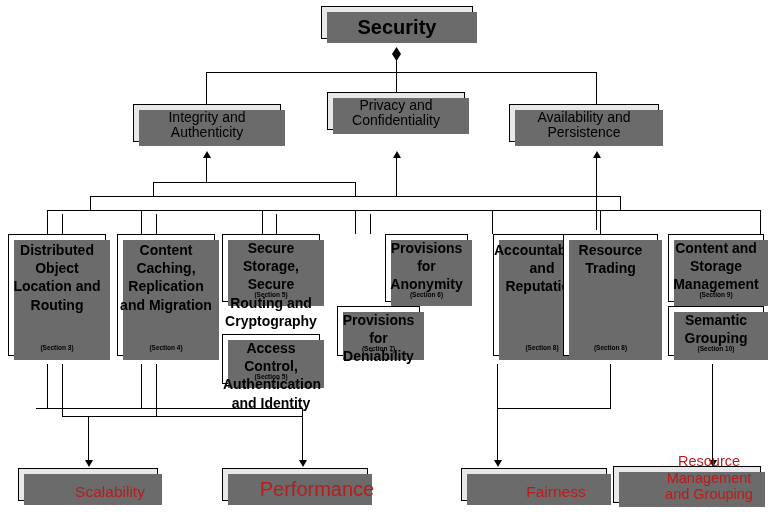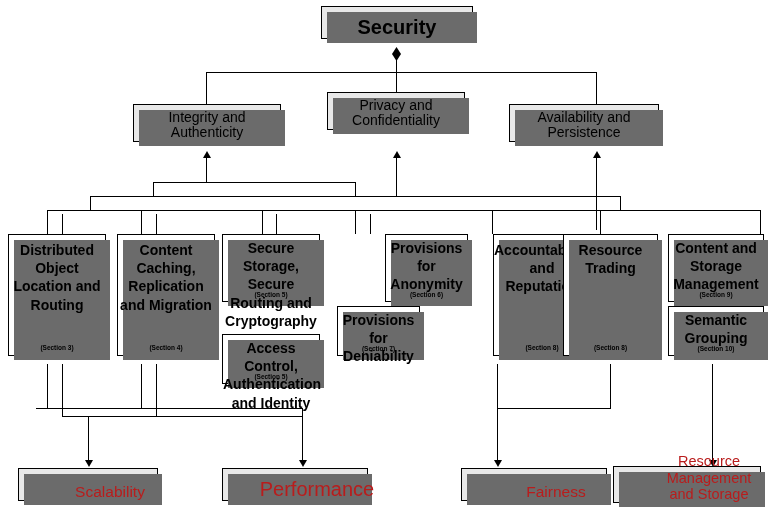--- a/index.html
+++ b/index.html
@@ -240,17 +240,17 @@
     <div class="shadow"></div>
     <div class="title">
       <div class="t-leaf" style="font-size:15.5px;">Fairness</div>
     </div>
   </div>
 
   <div class="box gray" style="left:613px;top:466px;width:148px;height:37px;">
     <div class="shadow"></div>
     <div class="title">
       <div class="t-leaf">Resource Management</div>
-      <div class="t-leaf">and Storage</div>
+      <div class="t-leaf">and Grouping</div>
     </div>
   </div>
 
 </div>
 
 </body></html>

